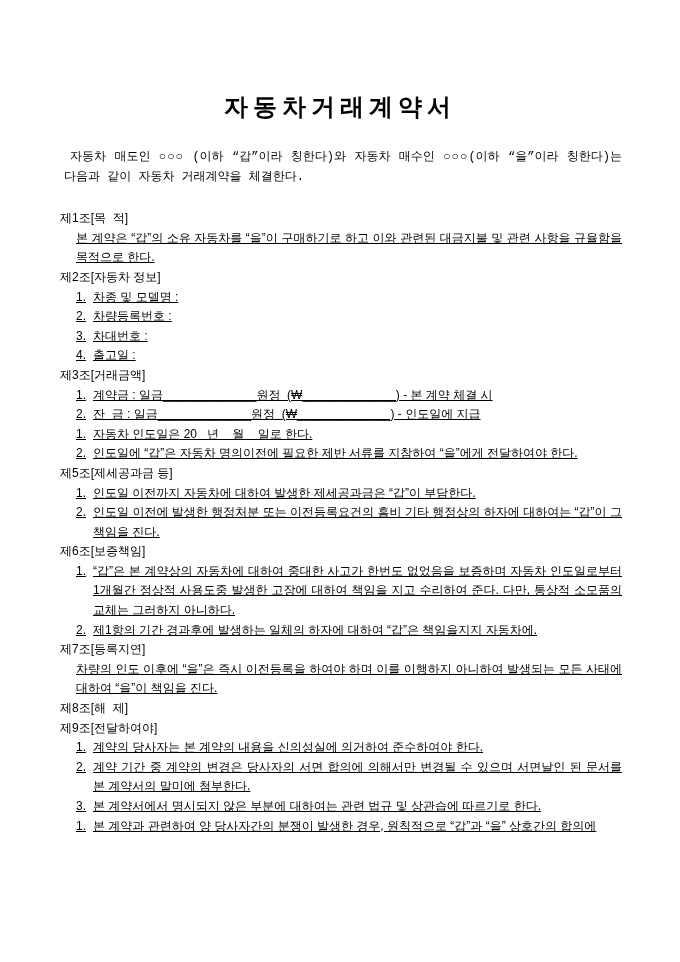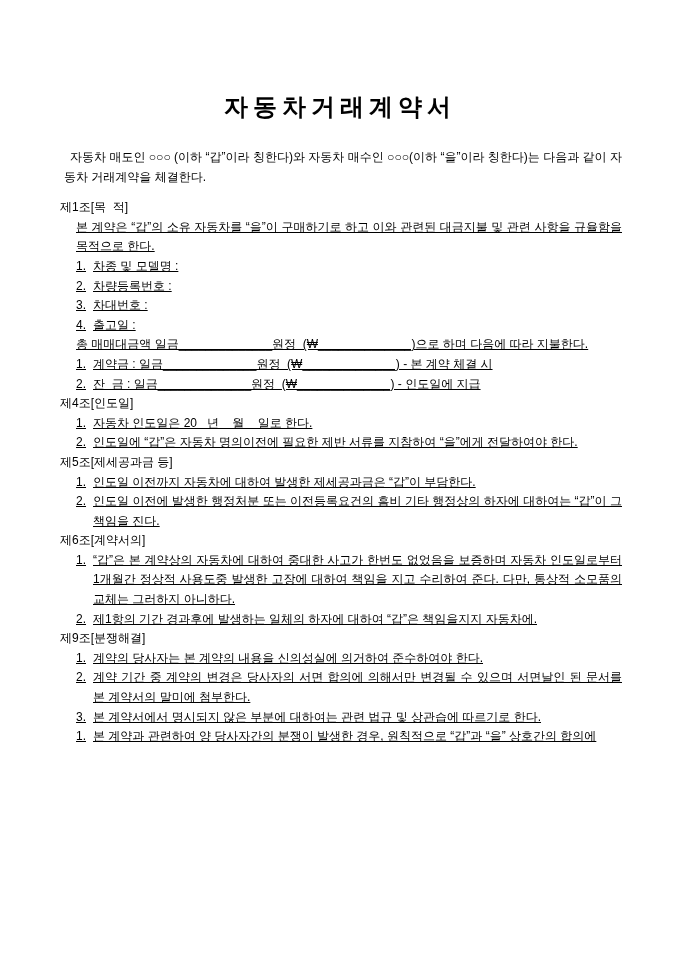--- a/index.html
+++ b/index.html
@@ -21,24 +21,25 @@
   }
   .doc-title {
     padding-top: 92px;
     text-align: center;
     font-size: 24px;
     line-height: 30px;
     font-weight: bold;
     letter-spacing: 5px;
   }
   .intro {
-    margin: 26px 58px 11px 64px;
+    margin: 26px 58px 22px 64px;
     text-indent: 6px;
     text-align: justify;
     word-break: break-all;
+    font-family: Liberation Mono, monospace;
   }
   .articles {
     margin-right: 58px;
   }
   .article-heading {
     margin-left: 60px;
     word-break: keep-all;
   }
   .clause {
     display: flex;
@@ -68,53 +69,50 @@
 
   <div class="articles">
       <div class="article">
         <div class="article-heading">제1조[목&nbsp;&nbsp;적]</div>
         <div class="clause">
           <span class="clause-marker empty"></span>
           <span class="clause-text">본 계약은 “갑”의 소유 자동차를 “을”이 구매하기로 하고 이와 관련된 대금지불 및 관련 사항을 규율함을 목적으로 한다.</span>
         </div>
       </div>
       <div class="article">
+        <div class="article-heading">제2조[자동차 정보]</div>
         <div class="clause">
           <span class="clause-marker">1.</span>
           <span class="clause-text">차종 및 모델명 :</span>
         </div>
         <div class="clause">
           <span class="clause-marker">2.</span>
           <span class="clause-text">차량등록번호 :</span>
         </div>
         <div class="clause">
           <span class="clause-marker">3.</span>
           <span class="clause-text">차대번호 :</span>
         </div>
         <div class="clause">
           <span class="clause-marker">4.</span>
           <span class="clause-text">출고일 :</span>
         </div>
       </div>
       <div class="article">
-        <div class="clause">
-          <span class="clause-marker empty"></span>
-          <span class="clause-text">총 매매대금액 일금______________원정&nbsp;&nbsp;(₩______________)으로 하며 다음에 따라 지불한다.</span>
-        </div>
+        <div class="article-heading">제3조[거래금액]</div>
         <div class="clause">
           <span class="clause-marker">1.</span>
           <span class="clause-text">계약금 : 일금______________원정&nbsp;&nbsp;(₩______________) - 본 계약 체결 시</span>
         </div>
         <div class="clause">
           <span class="clause-marker">2.</span>
           <span class="clause-text">잔&nbsp;&nbsp;금 : 일금______________원정&nbsp;&nbsp;(₩______________) - 인도일에 지급</span>
         </div>
       </div>
       <div class="article">
-        <div class="article-heading">제4조[인도일]</div>
         <div class="clause">
           <span class="clause-marker">1.</span>
           <span class="clause-text">자동차 인도일은 20&nbsp;&nbsp;&nbsp;년&nbsp;&nbsp;&nbsp;&nbsp;월&nbsp;&nbsp;&nbsp;&nbsp;일로 한다.</span>
         </div>
         <div class="clause">
           <span class="clause-marker">2.</span>
           <span class="clause-text">인도일에 “갑”은 자동차 명의이전에 필요한 제반 서류를 지참하여 “을”에게 전달하여야 한다.</span>
         </div>
       </div>
       <div class="article">
@@ -122,34 +120,42 @@
         <div class="clause">
           <span class="clause-marker">1.</span>
           <span class="clause-text">인도일 이전까지 자동차에 대하여 발생한 제세공과금은 “갑”이 부담한다.</span>
         </div>
         <div class="clause">
           <span class="clause-marker">2.</span>
           <span class="clause-text">인도일 이전에 발생한 행정처분 또는 이전등록요건의 흠비 기타 행정상의 하자에 대하여는 “갑”이 그 책임을 진다.</span>
         </div>
       </div>
       <div class="article">
-        <div class="article-heading">제6조[계약서의]</div>
+        <div class="article-heading">제6조[보증책임]</div>
         <div class="clause">
           <span class="clause-marker">1.</span>
           <span class="clause-text">“갑”은 본 계약상의 자동차에 대하여 중대한 사고가 한번도 없었음을 보증하며 자동차 인도일로부터 1개월간 정상적 사용도중 발생한 고장에 대하여 책임을 지고 수리하여 준다. 다만, 통상적 소모품의 교체는 그러하지 아니하다.</span>
         </div>
         <div class="clause">
           <span class="clause-marker">2.</span>
           <span class="clause-text">제1항의 기간 경과후에 발생하는 일체의 하자에 대하여 “갑”은 책임을지지 자동차에.</span>
         </div>
       </div>
       <div class="article">
+        <div class="article-heading">제7조[등록지연]</div>
+        <div class="clause">
+          <span class="clause-marker empty"></span>
+          <span class="clause-text">차량의 인도 이후에 “을”은 즉시 이전등록을 하여야 하며 이를 이행하지 아니하여 발생되는 모든 사태에 대하여 “을”이 책임을 진다.</span>
+        </div>
       </div>
       <div class="article">
-        <div class="article-heading">제9조[분쟁해결]</div>
+        <div class="article-heading">제8조[해&nbsp;&nbsp;제]</div>
+      </div>
+      <div class="article">
+        <div class="article-heading">제9조[전달하여야]</div>
         <div class="clause">
           <span class="clause-marker">1.</span>
           <span class="clause-text">계약의 당사자는 본 계약의 내용을 신의성실에 의거하여 준수하여야 한다.</span>
         </div>
         <div class="clause">
           <span class="clause-marker">2.</span>
           <span class="clause-text">계약 기간 중 계약의 변경은 당사자의 서면 합의에 의해서만 변경될 수 있으며 서면날인 된 문서를 본 계약서의 말미에 첨부한다.</span>
         </div>
         <div class="clause">
           <span class="clause-marker">3.</span>

